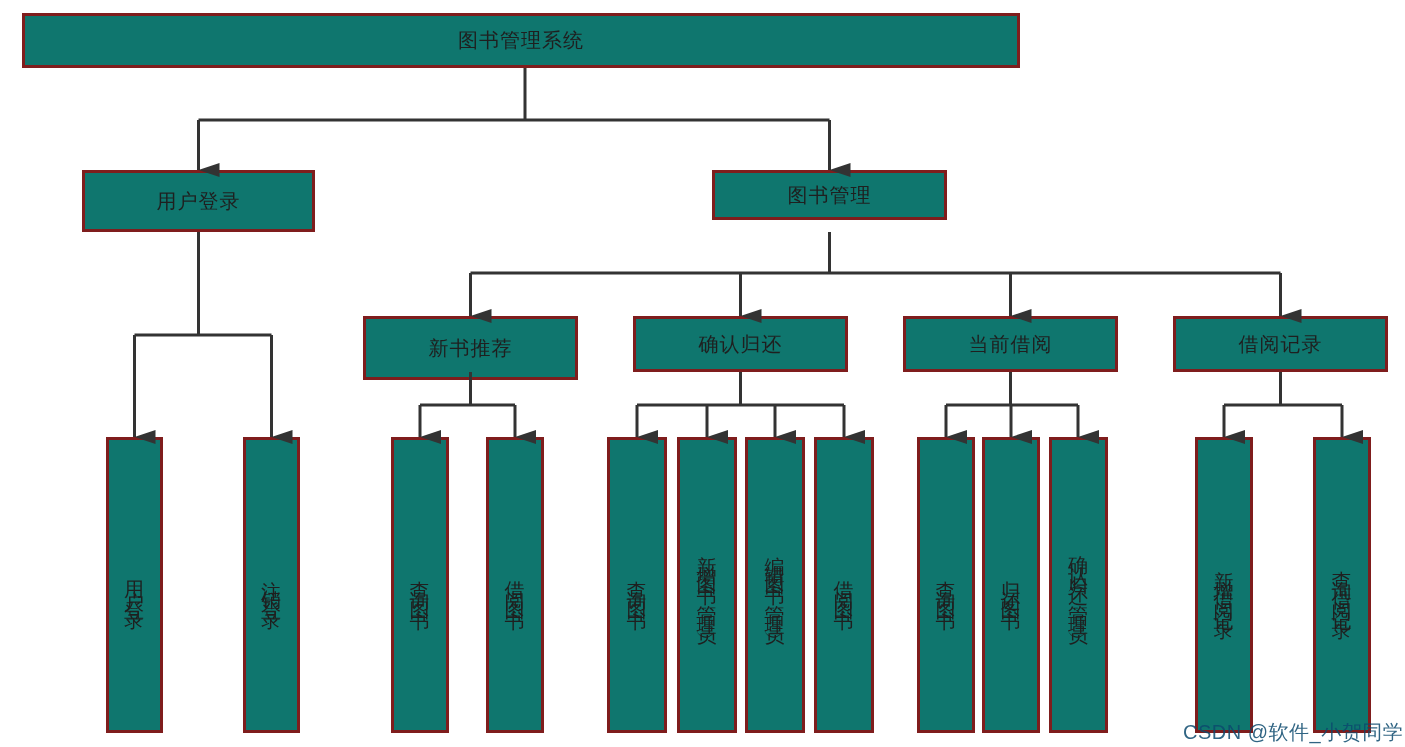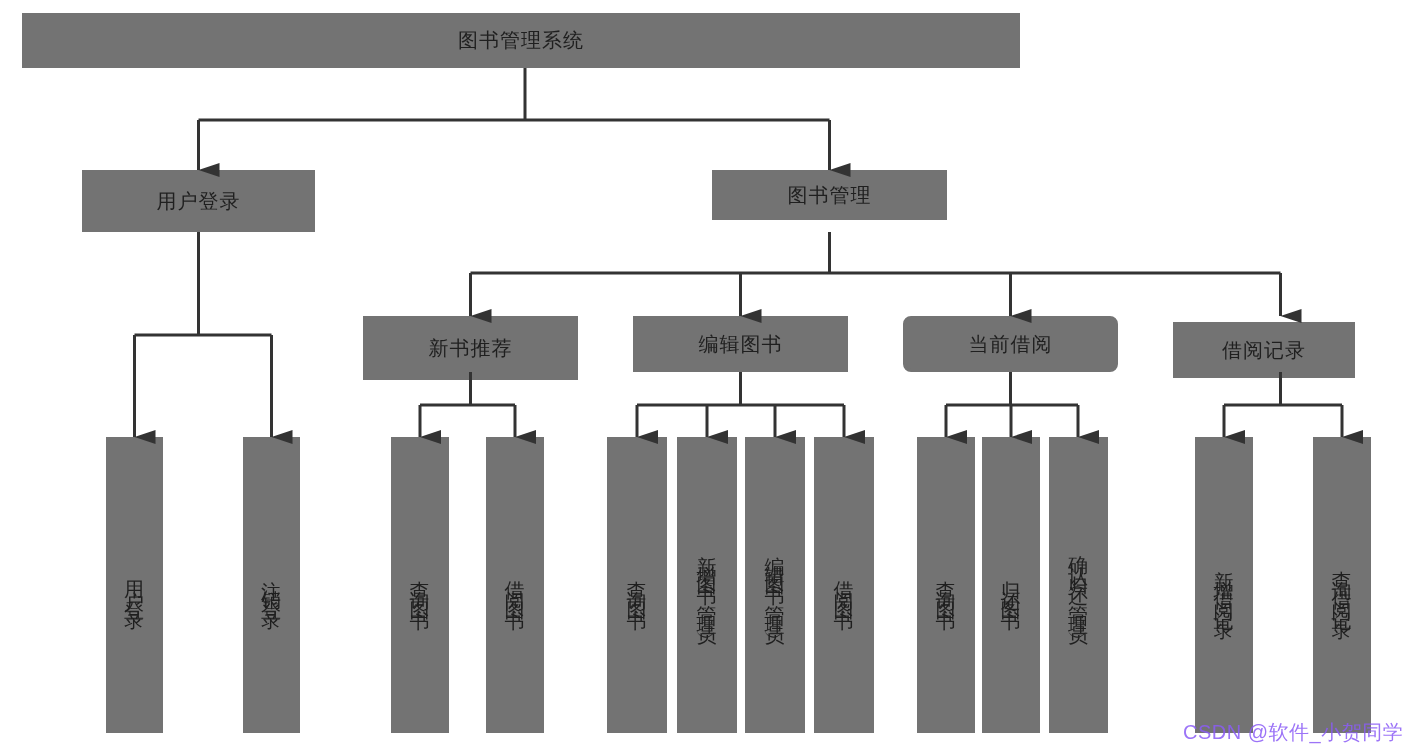--- a/index.html
+++ b/index.html
@@ -1,33 +1,33 @@
 <!DOCTYPE html>
 <html><head>
 <meta charset="utf-8">
 <style>
   html,body{margin:0;padding:0;}
   body{
     width:1405px;height:747px;position:relative;background:#ffffff;
     font-family:"Liberation Sans","DejaVu Sans",sans-serif;color:#1f1f1f;overflow:hidden;
   }
   .node{
-    position:absolute;border:3px solid #737373;background:#737373;
+    position:absolute;border:3px solid #7f1d1d;background:#0f766e;
     display:flex;align-items:center;justify-content:center;
     font-size:20px;letter-spacing:1px;box-sizing:border-box;z-index:1;
   }
   .leaf span{
     writing-mode:vertical-rl;text-orientation:mixed;
     letter-spacing:10px;line-height:1;font-size:20px;
   }
   #connectors{position:absolute;left:0;top:0;z-index:2;pointer-events:none;}
   #connectors path,#connectors line{stroke:#333333;stroke-width:3;fill:none;}
   .watermark{
     position:absolute;left:1183px;top:719px;z-index:3;
-    font-size:20px;color:#8b5cf6;opacity:0.85;letter-spacing:0.5px;white-space:nowrap;
+    font-size:20px;color:#0c4a6e;opacity:0.85;letter-spacing:0.5px;white-space:nowrap;
   }
 </style>
 </head>
 <body>
 
 <svg id="connectors" width="1405" height="747" viewBox="0 0 1405 747">
   <defs>
     <marker id="arrow" markerUnits="userSpaceOnUse" markerWidth="16" markerHeight="22" refX="8" refY="21" orient="auto">
       <polygon points="1,0 15,0 8,21" fill="#333333"></polygon>
     </marker>
@@ -66,23 +66,23 @@
   <line x1="1224" y1="405" x2="1224" y2="437" marker-end="url(#arrow)"></line>
   <line x1="1342" y1="405" x2="1342" y2="437" marker-end="url(#arrow)"></line>
 </svg>
 
 <div class="node" style="left:22px;top:13px;width:998px;height:55px;">图书管理系统</div>
 
 <div class="node" style="left:82px;top:170px;width:233px;height:62px;">用户登录</div>
 <div class="node" style="left:712px;top:170px;width:235px;height:50px;">图书管理</div>
 
 <div class="node" style="left:363px;top:316px;width:215px;height:64px;">新书推荐</div>
-<div class="node" style="left:633px;top:316px;width:215px;height:56px;">编辑图书</div>
-<div class="node" style="left:903px;top:316px;width:215px;height:56px;border-radius:8px;">当前借阅</div>
-<div class="node" style="left:1173px;top:316px;width:182px;height:56px;margin-top:6px;">借阅记录</div>
+<div class="node" style="left:633px;top:316px;width:215px;height:56px;">确认归还</div>
+<div class="node" style="left:903px;top:316px;width:215px;height:56px;">当前借阅</div>
+<div class="node" style="left:1173px;top:316px;width:215px;height:56px;">借阅记录</div>
 
 <div class="node leaf" style="left:106px;top:437px;width:57px;height:296px;">
   <span>用户登录</span>
 </div>
 <div class="node leaf" style="left:243px;top:437px;width:57px;height:296px;">
   <span>注销登录</span>
 </div>
 
 <div class="node leaf" style="left:391px;top:437px;width:58px;height:296px;">
   <span>查询图书</span>

